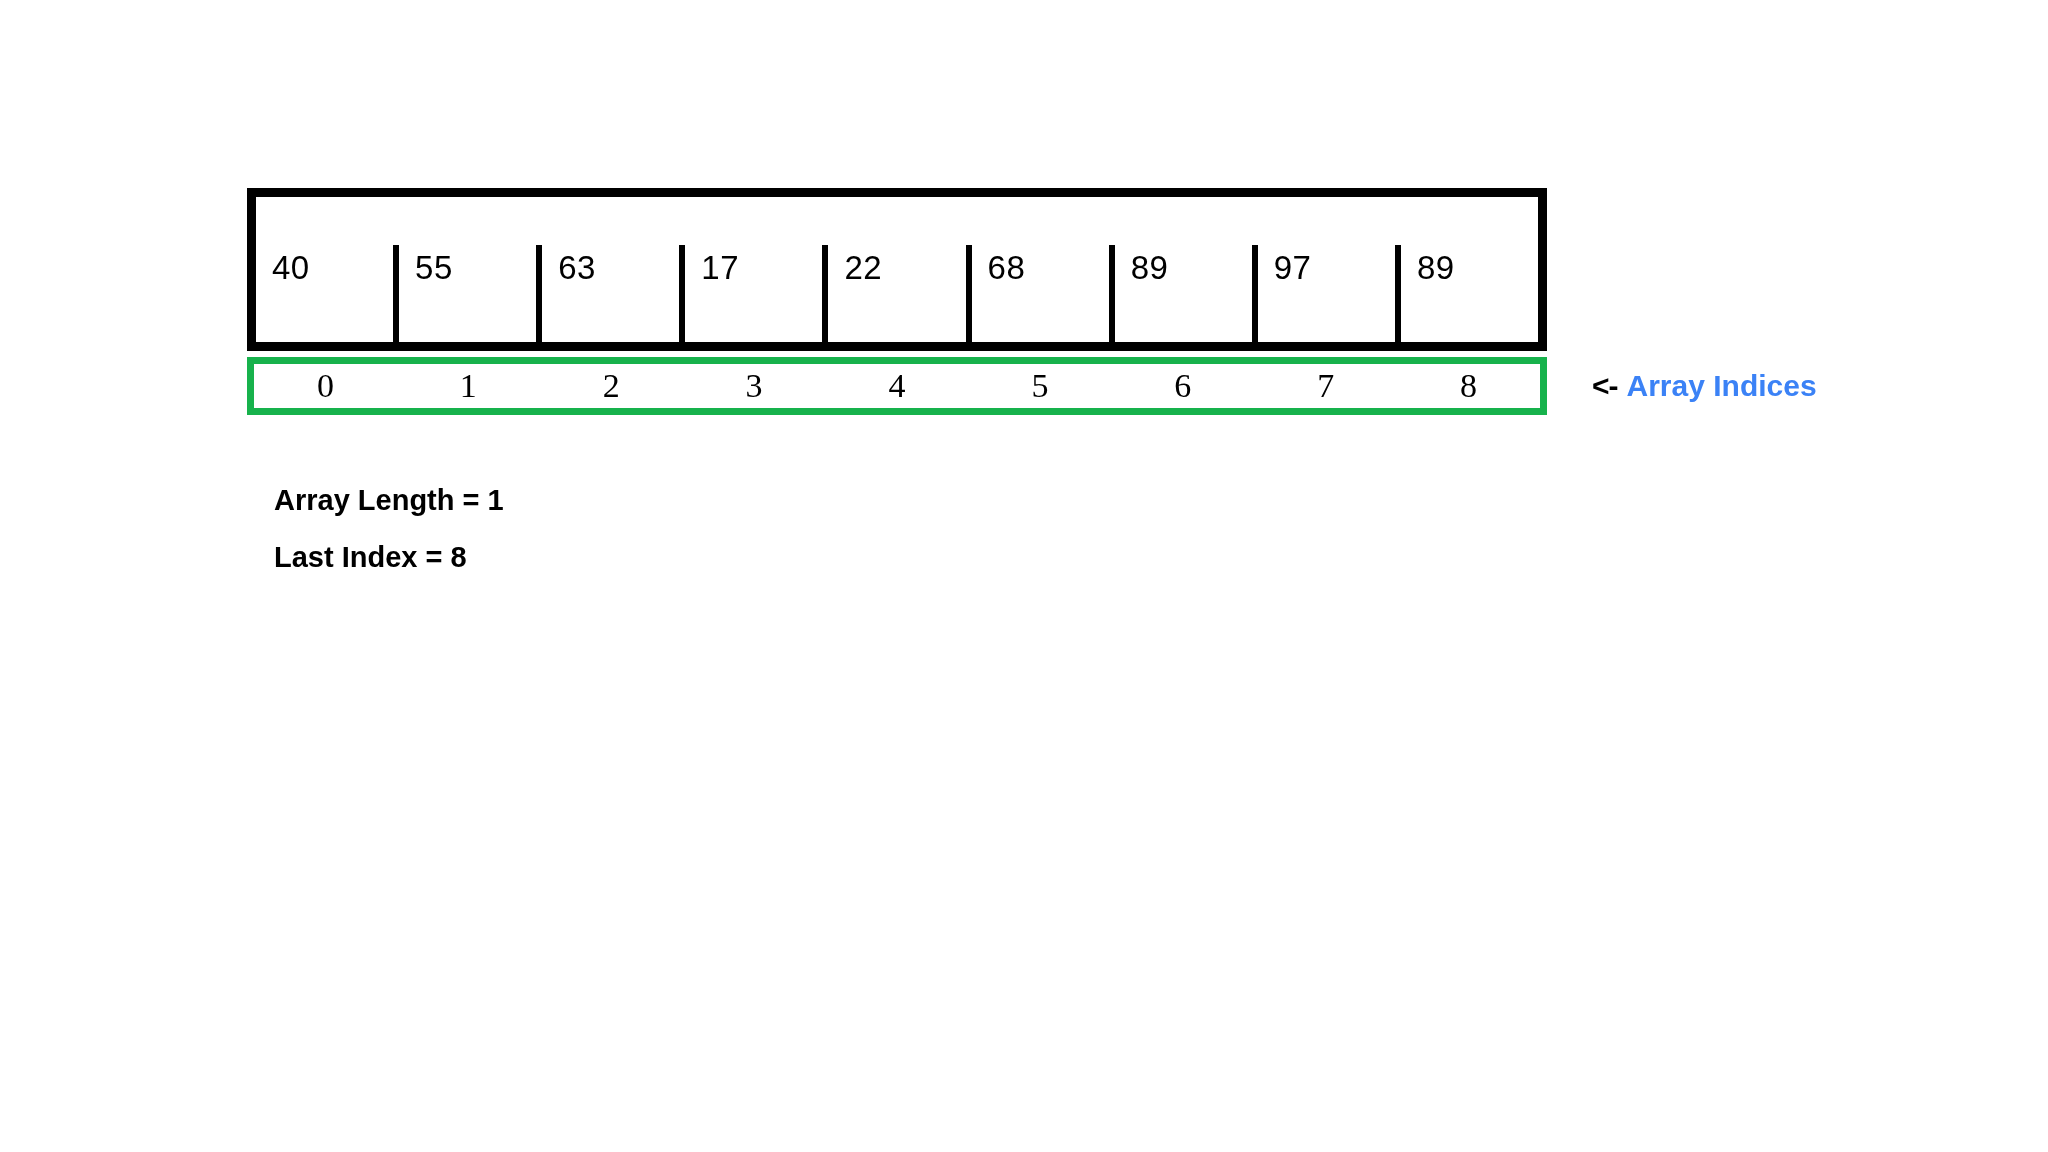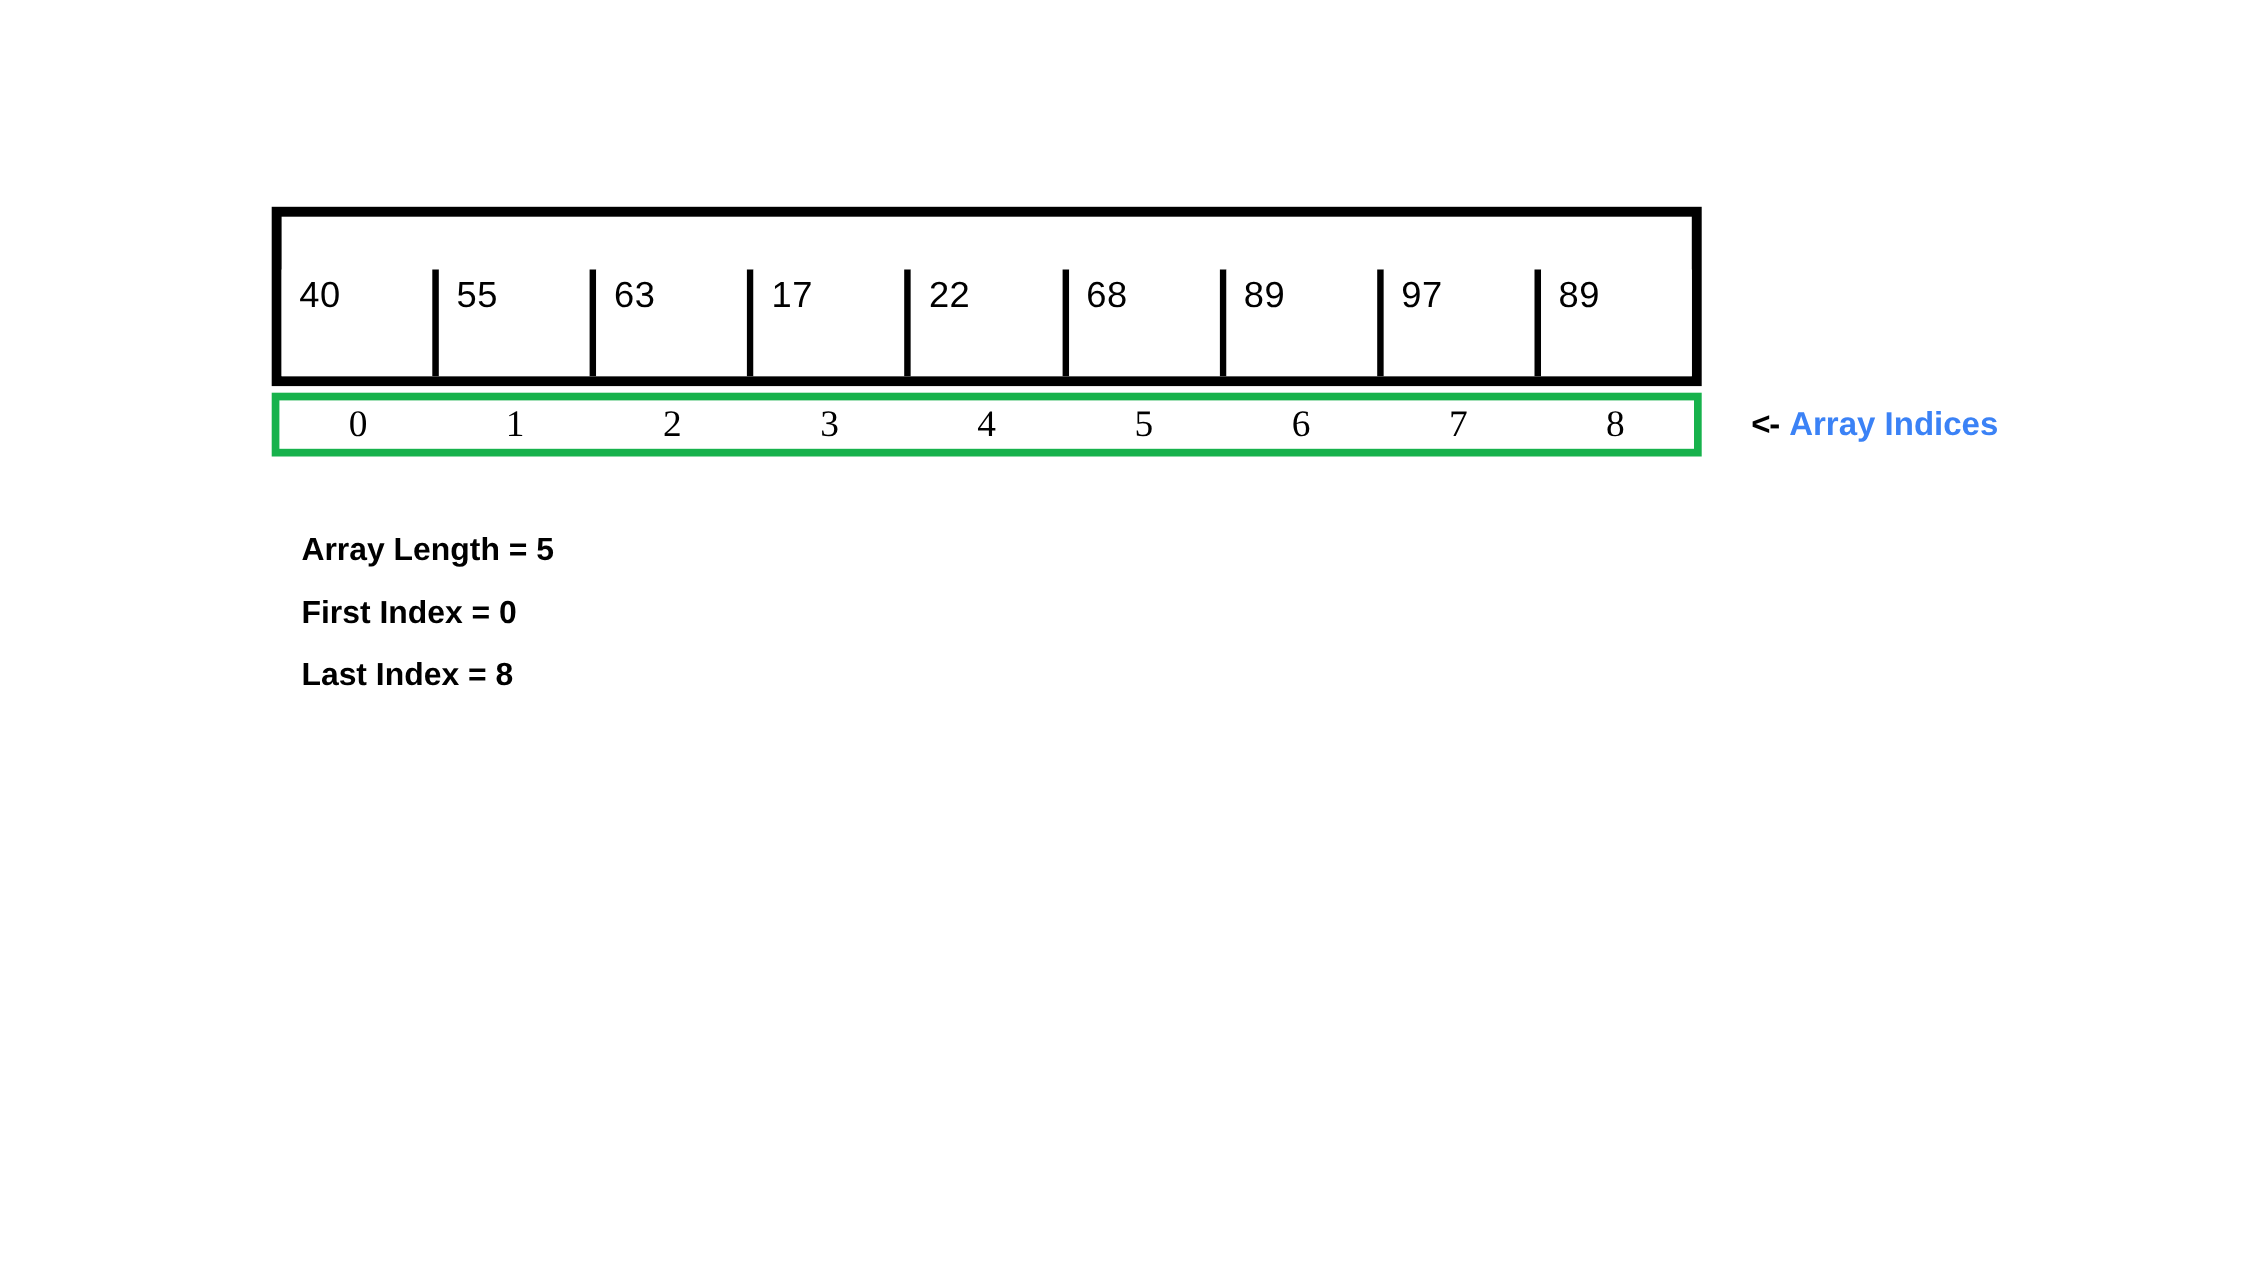--- a/index.html
+++ b/index.html
@@ -175,16 +175,15 @@
     <div class="index-cell">8</div>
   </div>
 </div>
 
 <div id="indices-label">
   <span id="indices-arrow">&lt;-</span>
   <span id="indices-text">Array Indices</span>
 </div>
 
 <div id="facts-block">
-  <div class="fact-line">Array Length = 5</div>
-  <div class="fact-line">First Index = 0</div>
+  <div class="fact-line">Array Length = 1</div>
   <div class="fact-line">Last Index = 8</div>
 </div>
 
 </body></html>

